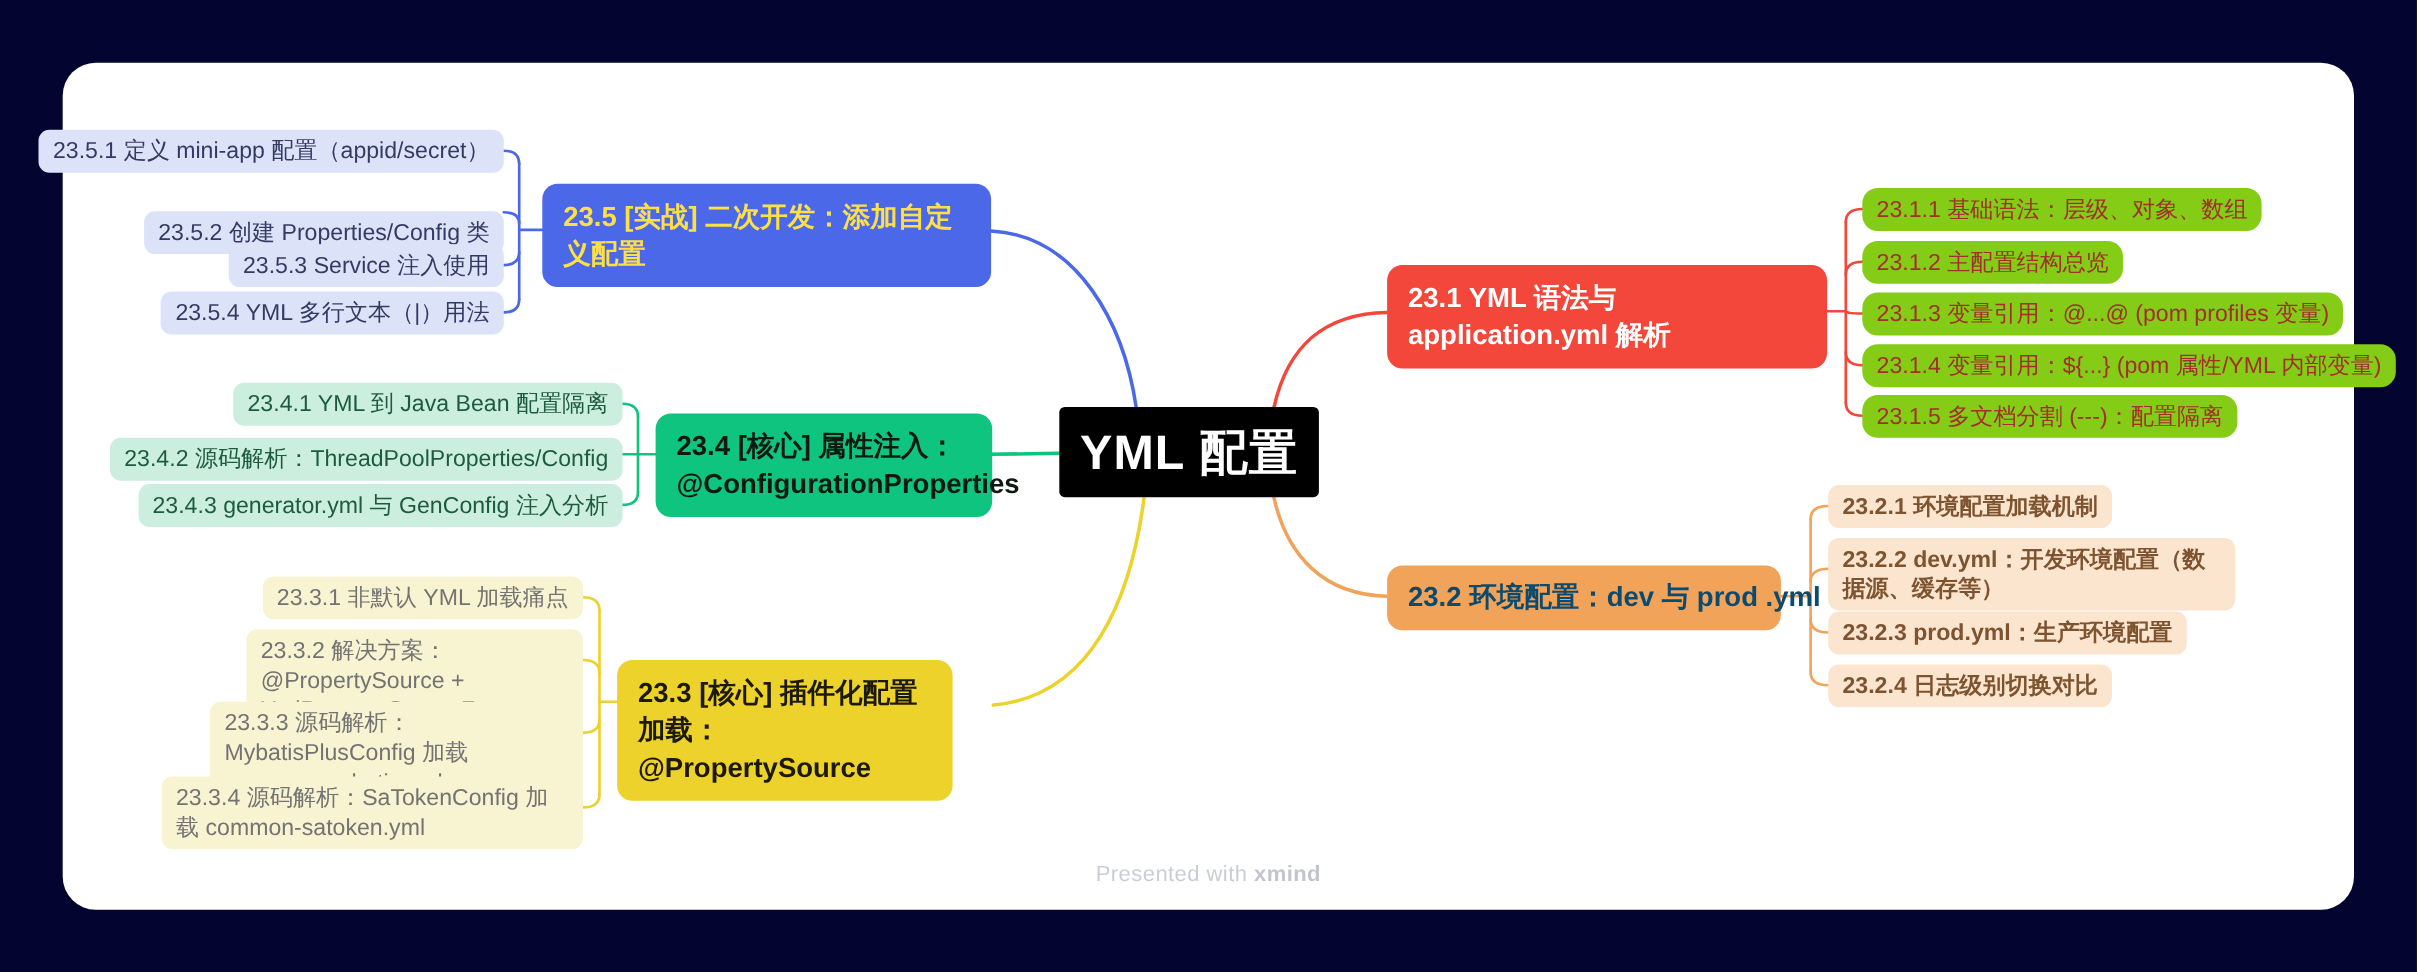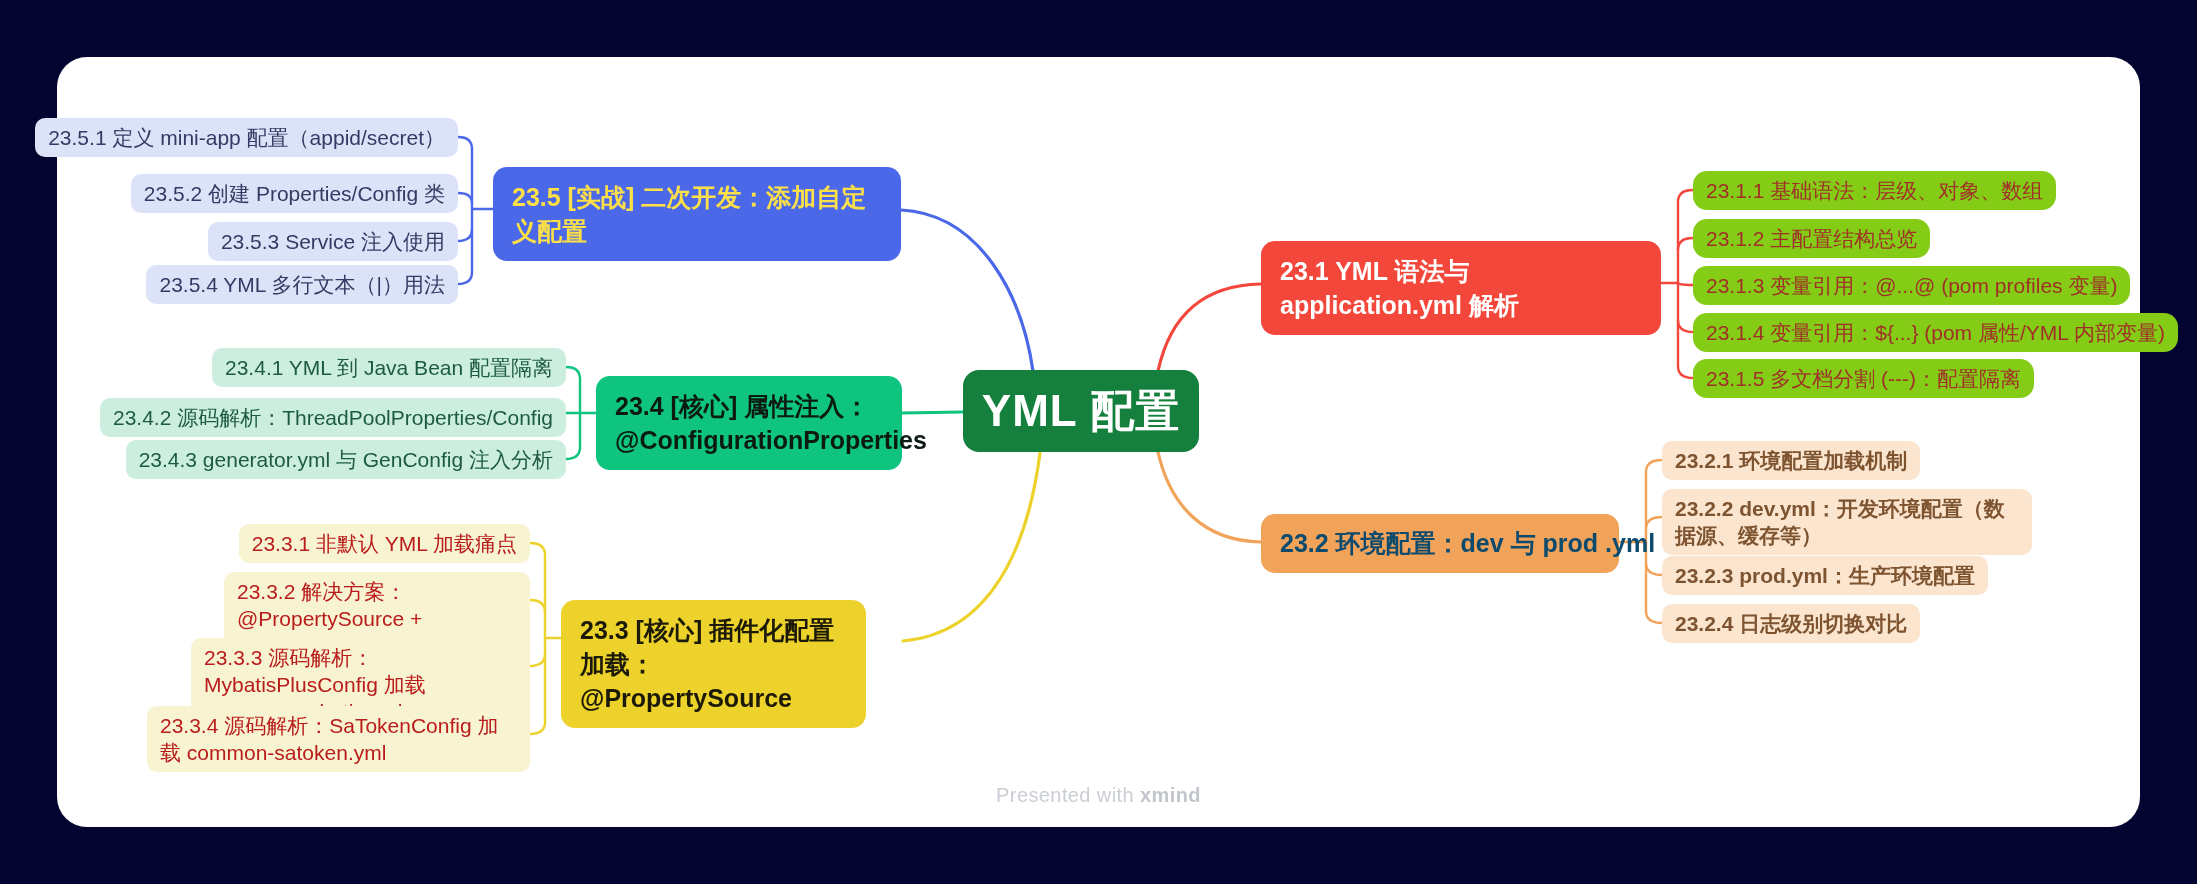--- a/index.html
+++ b/index.html
@@ -12,21 +12,21 @@
     position:absolute; left:57px; top:57px; width:2083px; height:770px;
     background:#ffffff; border-radius:30px;
   }
   #wires { position:absolute; left:0; top:0; width:2197px; height:884px; z-index:1; }
   #wires path, #wires line { fill:none; stroke-linecap:round; }
 
   .node { position:absolute; z-index:2; box-sizing:border-box; }
 
   .central {
     left:963px; top:370px; width:236px; height:82px;
-    background:#15803d; color:#ffffff; border-radius:16px;
+    background:#000000; color:#ffffff; border-radius:5px;
     display:flex; align-items:center; justify-content:center;
     font-size:44px; font-weight:700; letter-spacing:1px;
   }
 
   .topic {
     font-size:25px; font-weight:700; line-height:1.36;
     padding:13px 19px; border-radius:14px;
   }
   .topic-blue   { left:493px;  top:167px; width:408px; min-height:84px; background:#4a68e8; color:#fde047; }
   .topic-green  { left:596px;  top:376px; width:306px; min-height:74px; background:#0ec47e; color:#0c1a12; }
@@ -34,21 +34,21 @@
   .topic-red    { left:1261px; top:241px; width:400px; min-height:84px; background:#f4473b; color:#ffffff; }
   .topic-orange { left:1261px; top:514px; width:358px; min-height:56px; background:#f1a359; color:#0c4a6e; white-space:nowrap; padding-top:12px; }
 
   .pill {
     font-size:21px; line-height:27px; padding:6px 13px; border-radius:10px;
     white-space:nowrap;
   }
   .pill.wrap { white-space:normal; }
   .pill-lav    { background:#dce3f8; color:#333b64; }
   .pill-mint   { background:#cceede; color:#1d5b41; }
-  .pill-cream  { background:#f8f3d0; color:#b91c1c; }
+  .pill-cream  { background:#f8f3d0; color:#737373; }
   .pill-pink   { background:#84cc16; color:#a03028;border-radius:14px; }
   .pill-peach  { background:#fbe5ce; color:#7e5430;font-weight:bold; }
 
   .footer {
     position:absolute; left:57px; top:784px; width:2083px; text-align:center;
     font-size:20px; color:#caced4; letter-spacing:0.4px; z-index:2;
   }
   .footer b { color:#c2c6cc; }
 </style>
 </head>
@@ -134,18 +134,18 @@
   <div class="node pill pill-cream" style="right:1667px; top:524px;">23.3.1 非默认 YML 加载痛点</div>
   <div class="node pill pill-cream wrap" style="right:1667px; top:572px; width:306px;">23.3.2 解决方案：@PropertySource + YmlPropertySourceFactory</div>
   <div class="node pill pill-cream wrap" style="right:1667px; top:638px; width:339px;">23.3.3 源码解析：MybatisPlusConfig 加载 common-mybatis.yml</div>
   <div class="node pill pill-cream wrap" style="right:1667px; top:706px; width:383px;">23.3.4 源码解析：SaTokenConfig 加载 common-satoken.yml</div>
 
   <div class="node pill pill-mint" style="right:1631px; top:348px;">23.4.1 YML 到 Java Bean 配置隔离</div>
   <div class="node pill pill-mint" style="right:1631px; top:383px;margin-top:15px;">23.4.2 源码解析：ThreadPoolProperties/Config</div>
   <div class="node pill pill-mint" style="right:1631px; top:440px;">23.4.3 generator.yml 与 GenConfig 注入分析</div>
 
   <div class="node pill pill-lav" style="right:1739px; top:118px;">23.5.1 定义 mini-app 配置（appid/secret）</div>
-  <div class="node pill pill-lav" style="right:1739px; top:174px;">23.5.2 创建 Properties/Config 类</div>
+  <div class="node pill pill-lav" style="right:1739px; top:192px;">23.5.2 创建 Properties/Config 类</div>
   <div class="node pill pill-lav" style="right:1739px; top:222px;">23.5.3 Service 注入使用</div>
   <div class="node pill pill-lav" style="right:1739px; top:265px;">23.5.4 YML 多行文本（|）用法</div>
 
   <div class="footer"><span>Presented with </span><b>xmind</b></div>
 </div>
 
 </body></html>

